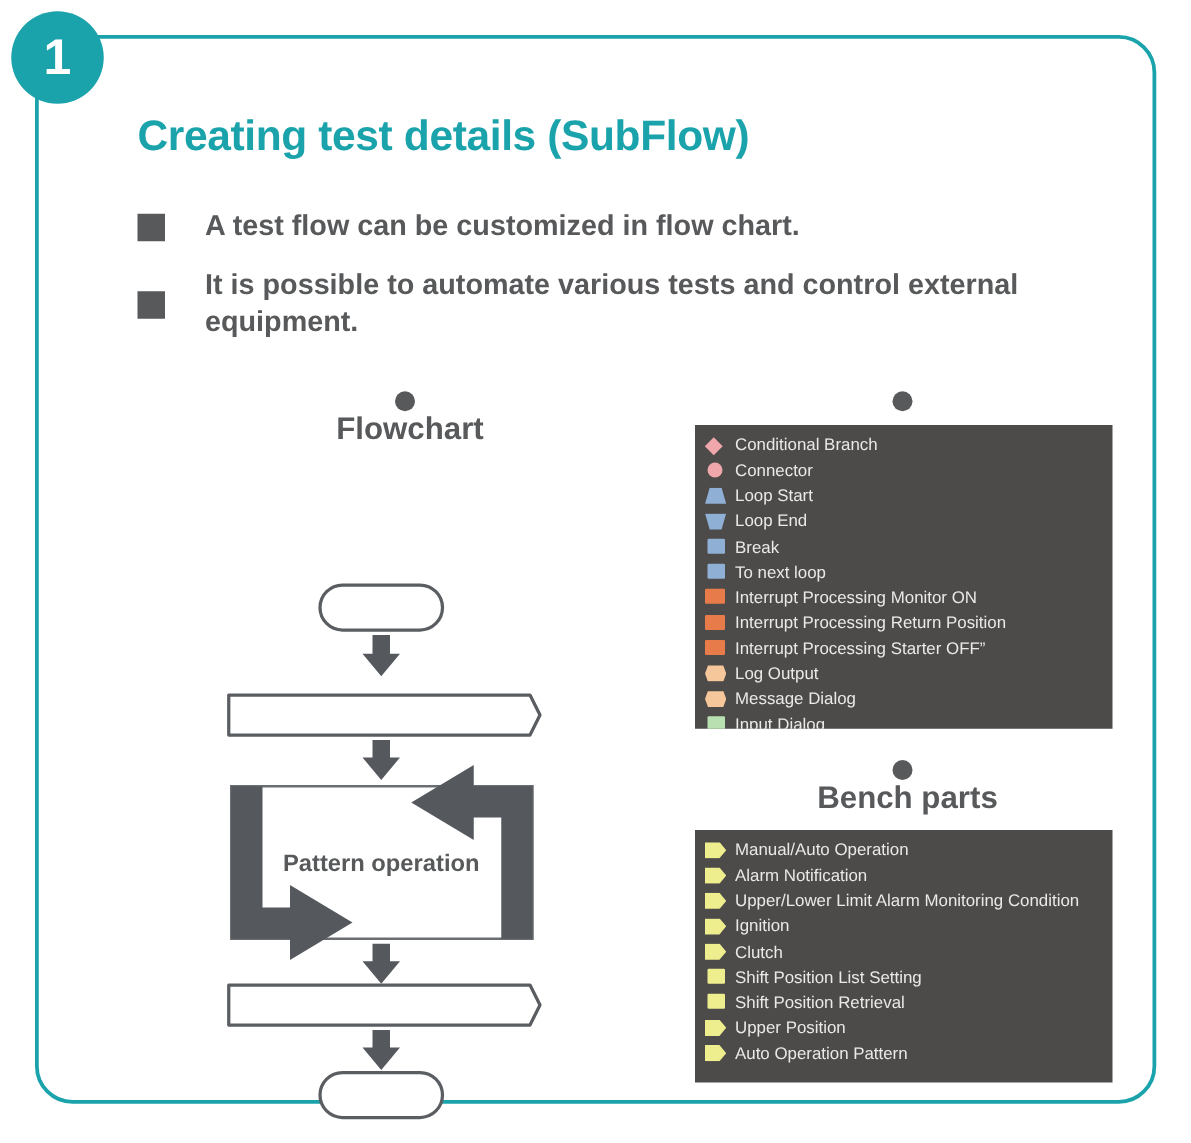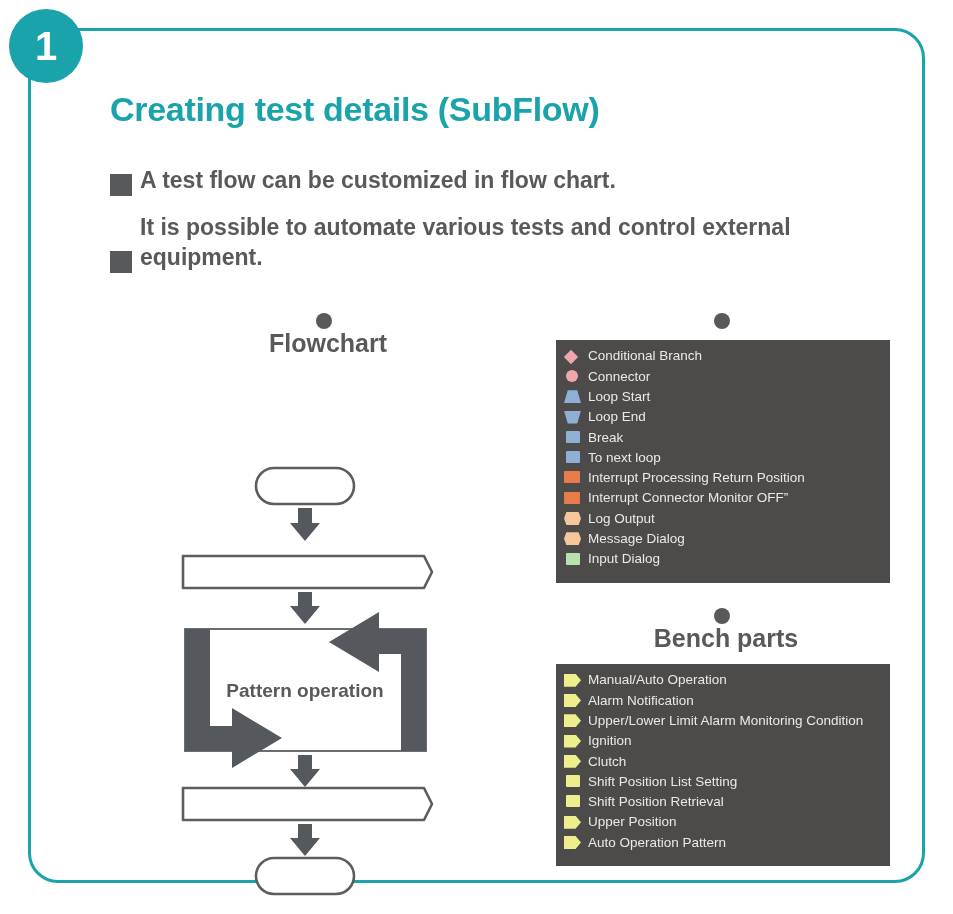--- a/index.html
+++ b/index.html
@@ -62,22 +62,23 @@
 
   
   #bullet-list {
     position: absolute;
     left: 110px;
     top: 165px;
     width: 790px;
   }
   .bullet-row {
     display: flex;
-    align-items: flex-end;
+    align-items: center;
     margin-bottom: 16px;
+    gap: 24px;
   }
   .bullet-square {
     width: 22px;
     height: 22px;
     background: #57595B;
     flex: 0 0 auto;
     margin-top: 4px;
     margin-right: 8px;
   }
   .bullet-text {
@@ -304,27 +305,33 @@
       <div class="part-row">
         <span class="part-icon">
           <span class="ic-square" style="display: block; background: rgb(143, 175, 212);"></span>
         </span>
         <span class="part-label">To next loop</span>
       </div>
       <div class="part-row">
         <span class="part-icon">
           <span class="ic-rect" style="display: block; background: rgb(232, 123, 74);"></span>
         </span>
+        <span class="part-label">Interrupt Processing Monitor ON</span>
+      </div>
+      <div class="part-row">
+        <span class="part-icon">
+          <span class="ic-rect" style="display: block; background: rgb(232, 123, 74);"></span>
+        </span>
         <span class="part-label">Interrupt Processing Return Position</span>
       </div>
       <div class="part-row">
         <span class="part-icon">
           <span class="ic-rect" style="display: block; background: rgb(232, 123, 74);"></span>
         </span>
-        <span class="part-label">Interrupt Connector Monitor OFF”</span>
+        <span class="part-label">Interrupt Processing Starter OFF”</span>
       </div>
       <div class="part-row">
         <span class="part-icon">
           <span class="ic-hex" style="display: block; background: rgb(245, 199, 155); width: 17px; height: 13px;"></span>
         </span>
         <span class="part-label">Log Output</span>
       </div>
       <div class="part-row">
         <span class="part-icon">
           <span class="ic-hex" style="display: block; background: rgb(245, 199, 155); width: 17px; height: 13px;"></span>

